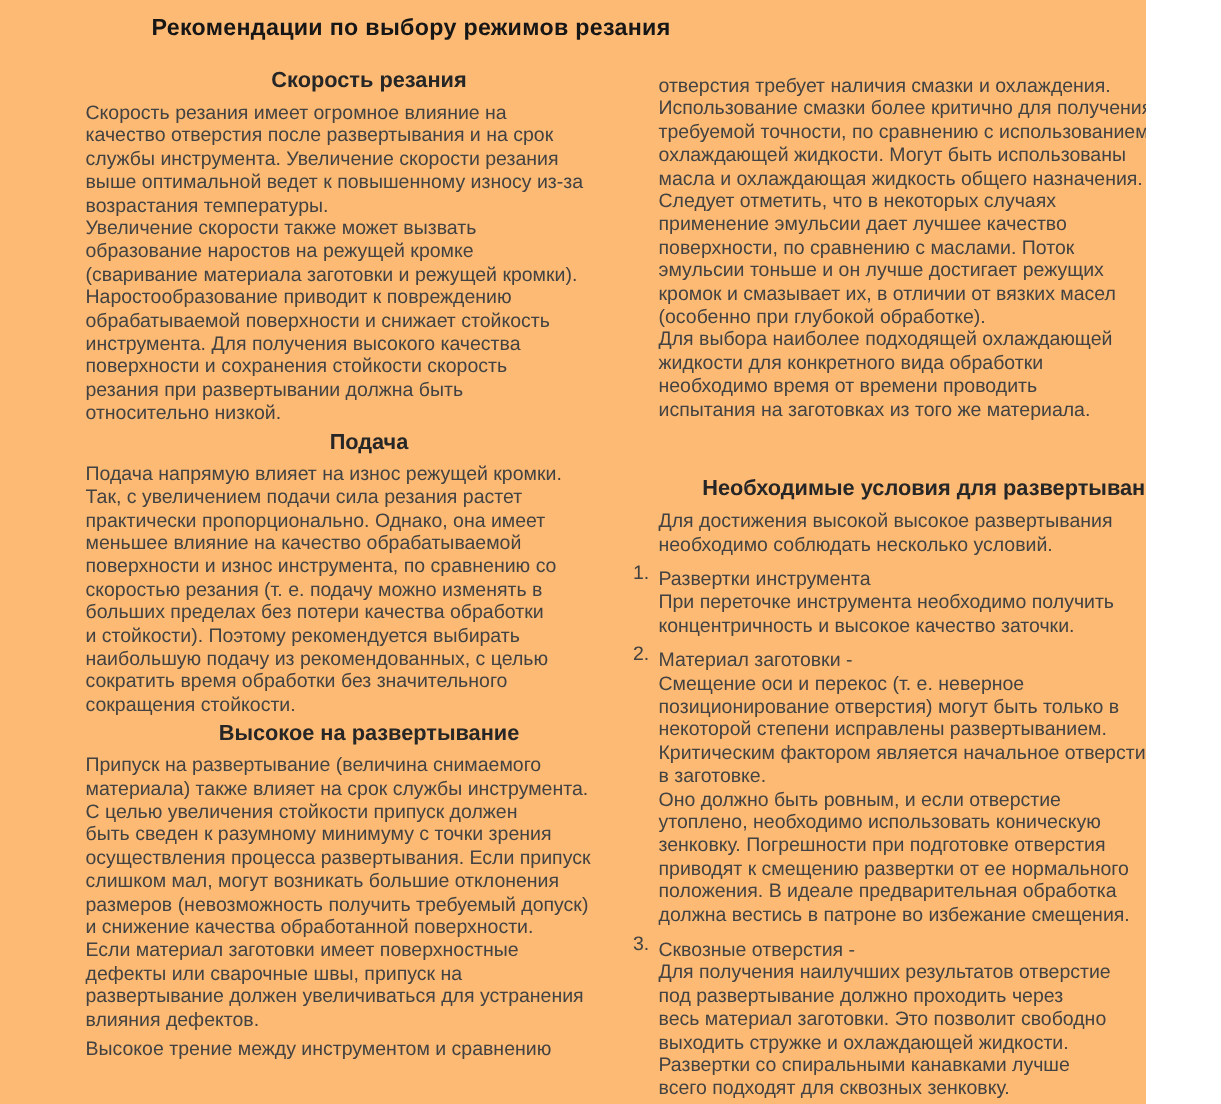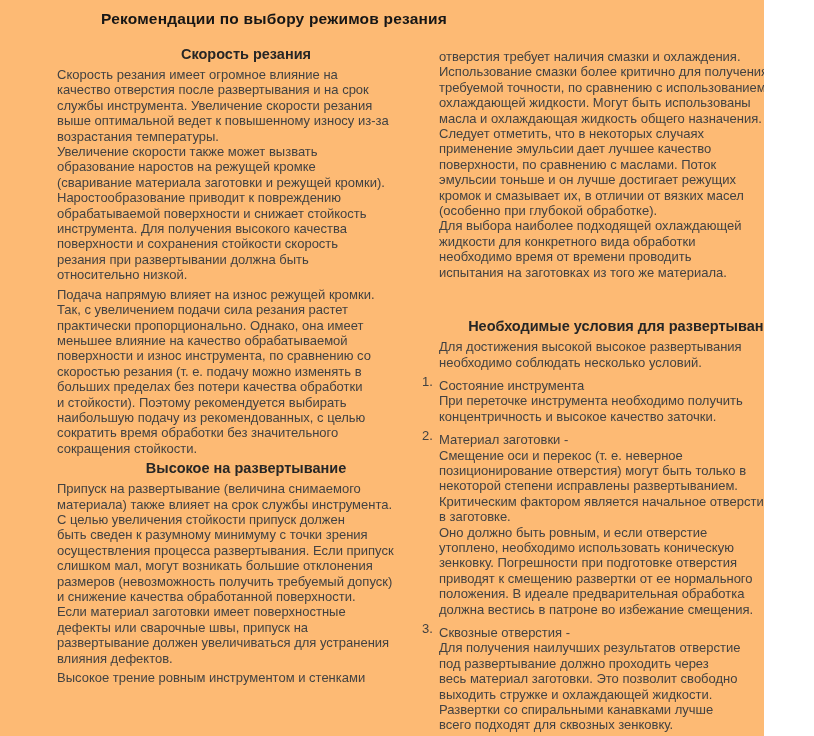--- a/index.html
+++ b/index.html
@@ -76,20 +76,21 @@
 образование наростов на режущей кромке
 (сваривание материала заготовки и режущей кромки).
 Наростообразование приводит к повреждению
 обрабатываемой поверхности и снижает стойкость
 инструмента. Для получения высокого качества
 поверхности и сохранения стойкости скорость
 резания при развертывании должна быть
 относительно низкой.</p>
     </section>
     <section>
+      <h2 class="sec-heading">Подача</h2>
       <p class="body">Подача напрямую влияет на износ режущей кромки.
 Так, с увеличением подачи сила резания растет
 практически пропорционально. Однако, она имеет
 меньшее влияние на качество обрабатываемой
 поверхности и износ инструмента, по сравнению со
 скоростью резания (т. е. подачу можно изменять в
 больших пределах без потери качества обработки
 и стойкости). Поэтому рекомендуется выбирать
 наибольшую подачу из рекомендованных, с целью
 сократить время обработки без значительного
@@ -104,21 +105,21 @@
 осуществления процесса развертывания. Если припуск
 слишком мал, могут возникать большие отклонения
 размеров (невозможность получить требуемый допуск)
 и снижение качества обработанной поверхности.
 Если материал заготовки имеет поверхностные
 дефекты или сварочные швы, припуск на
 развертывание должен увеличиваться для устранения
 влияния дефектов.</p>
     </section>
     <section>
-      <p class="body">Высокое трение ровным инструментом и стенками</p>
+      <p class="body">Высокое трение между инструментом и сравнению</p>
     </section>
   </div>
 
   <div class="col col-right">
     <p class="body pad">отверстия требует наличия смазки и охлаждения.
 Использование смазки более критично для получения
 требуемой точности, по сравнению с использованием
 охлаждающей жидкости. Могут быть использованы
 масла и охлаждающая жидкость общего назначения.
 Следует отметить, что в некоторых случаях
@@ -131,21 +132,21 @@
 жидкости для конкретного вида обработки
 необходимо время от времени проводить
 испытания на заготовках из того же материала.</p>
 
     <h2 class="sec-heading pad">Необходимые условия для развертывания</h2>
     <p class="body pad">Для достижения высокой высокое развертывания
 необходимо соблюдать несколько условий.</p>
 
     <div class="num-item">
       <div class="num">1.</div>
-      <p class="body">Состояние инструмента
+      <p class="body">Развертки инструмента
 При переточке инструмента необходимо получить
 концентричность и высокое качество заточки.</p>
     </div>
     <div class="num-item">
       <div class="num">2.</div>
       <p class="body">Материал заготовки -
 Смещение оси и перекос (т. е. неверное
 позиционирование отверстия) могут быть только в
 некоторой степени исправлены развертыванием.
 Критическим фактором является начальное отверстие

